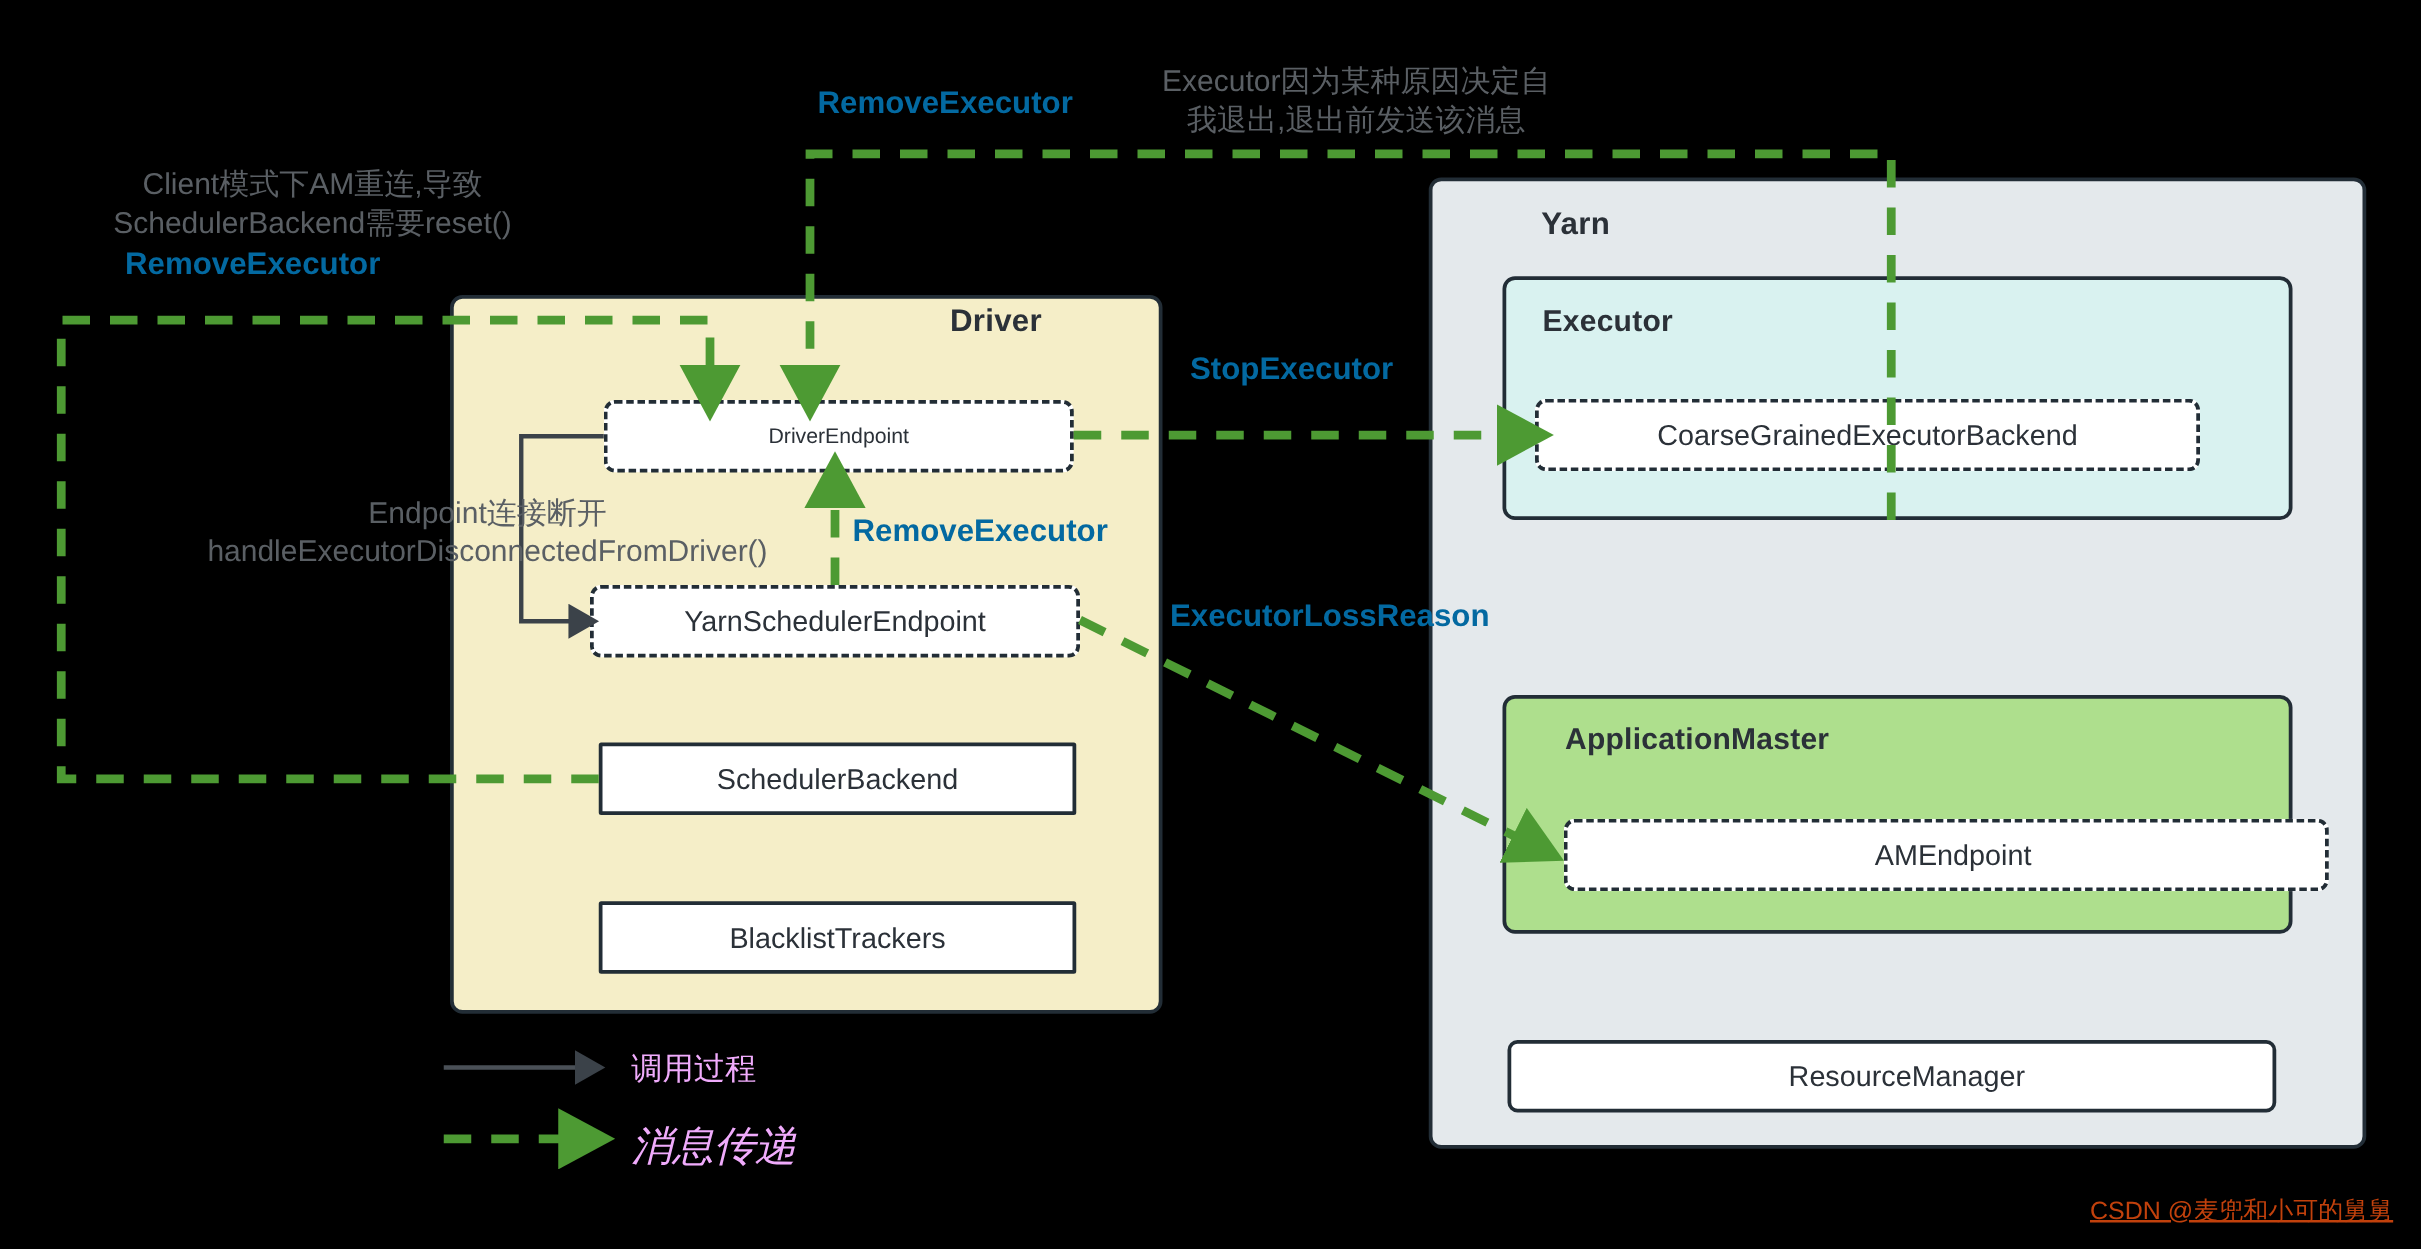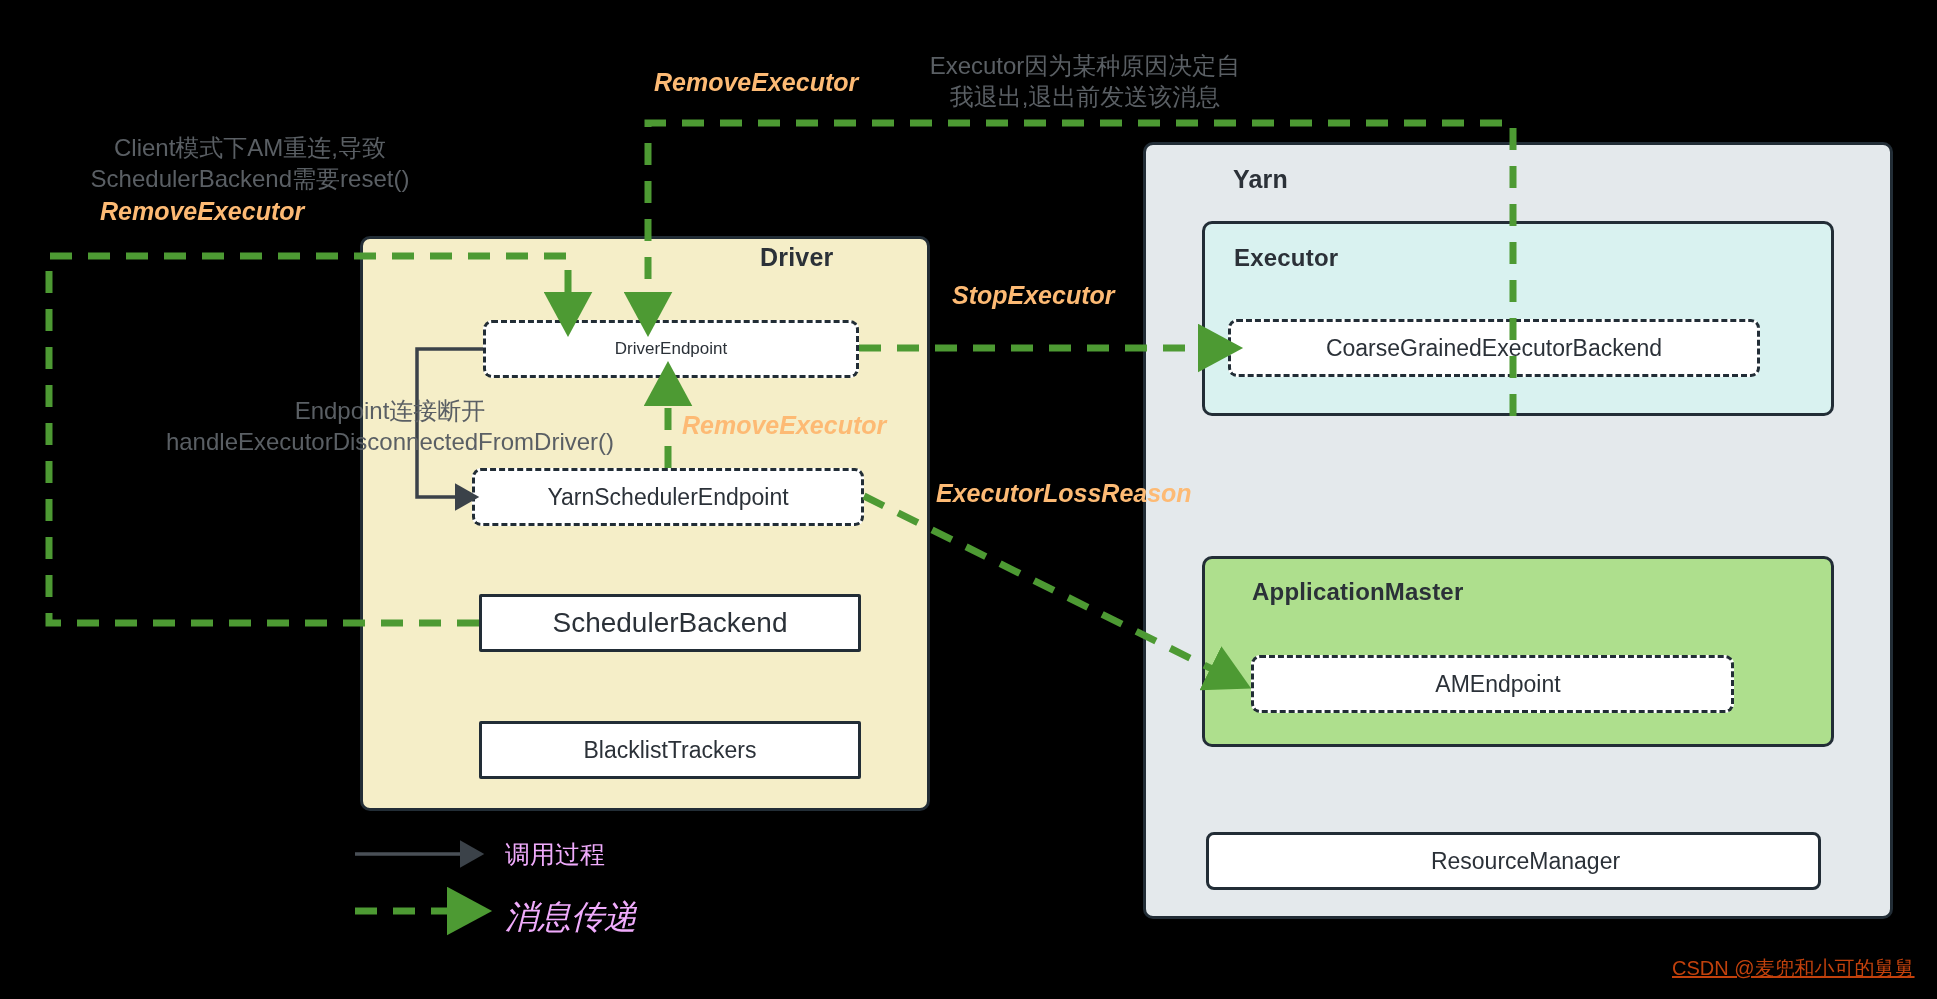--- a/index.html
+++ b/index.html
@@ -9,21 +9,21 @@
 
   .panel{position:absolute;box-sizing:border-box;border:3px solid #222d36;border-radius:10px;}
   .panel-title{position:absolute;font-weight:bold;color:#2b3138;letter-spacing:.2px;}
 
   .node{position:absolute;box-sizing:border-box;display:flex;align-items:center;
         justify-content:center;background:#fff;color:#2b3138;}
   .node.dashed{border:3px dashed #222d36;border-radius:9px;}
   .node.solid{border:3px solid #222d36;border-radius:2px;}
 
   .ann{position:absolute;color:#5a5f64;text-align:center;line-height:1.30;white-space:pre-line;}
-  .msg{position:absolute;color:#fdba74;font-weight:bold;white-space:nowrap;font-style:italic;}
+  .msg{position:absolute;color:#0369a1;font-weight:bold;white-space:nowrap;}
 
   svg.edges{position:absolute;left:0;top:0;width:1937px;height:999px;pointer-events:none;}
 
   .legend-label{position:absolute;color:#f0abfc;white-space:nowrap;}
   .watermark{position:absolute;color:#c2410c;white-space:nowrap;text-decoration:underline;}
 </style>
 </head>
 <body>
 
 <div id="stage">
@@ -41,33 +41,33 @@
   <div class="panel-title" style="left:1252px;top:578px;font-size:24px;">ApplicationMaster</div>
 
   <div class="node dashed" style="left:483px;top:320px;width:376px;height:58px;font-size:17px;">
     <span>DriverEndpoint</span>
   </div>
 
   <div class="node dashed" style="left:472px;top:468px;width:392px;height:58px;font-size:23px;">
     <span>YarnSchedulerEndpoint</span>
   </div>
 
-  <div class="node solid" style="left:479px;top:594px;width:382px;height:58px;font-size:28px;">
+  <div class="node solid" style="left:479px;top:594px;width:382px;height:58px;font-size:23px;">
     <span>SchedulerBackend</span>
   </div>
 
   <div class="node dashed" style="left:1228px;top:319px;width:532px;height:58px;font-size:23px;">
     <span>CoarseGrainedExecutorBackend</span>
   </div>
 
   <div class="node solid" style="left:479px;top:721px;width:382px;height:58px;font-size:23px;">
     <span>BlacklistTrackers</span>
   </div>
 
-  <div class="node dashed" style="left:1251px;top:655px;width:483px;height:58px;font-size:23px;padding-left:11px;">
+  <div class="node dashed" style="left:1251px;top:655px;width:612px;height:58px;font-size:23px;padding-left:11px;">
     <span>AMEndpoint</span>
   </div>
 
   <div class="node solid" style="left:1206px;top:832px;width:615px;height:58px;font-size:23px;border-radius:8px;padding-left:24px;">
     <span>ResourceManager</span>
   </div>
 
   <svg class="edges" viewBox="0 0 1937 999">
     <defs>
       <marker id="arrow-green" markerWidth="7" markerHeight="7" refX="1.2" refY="3.5" orient="auto" markerUnits="strokeWidth">

